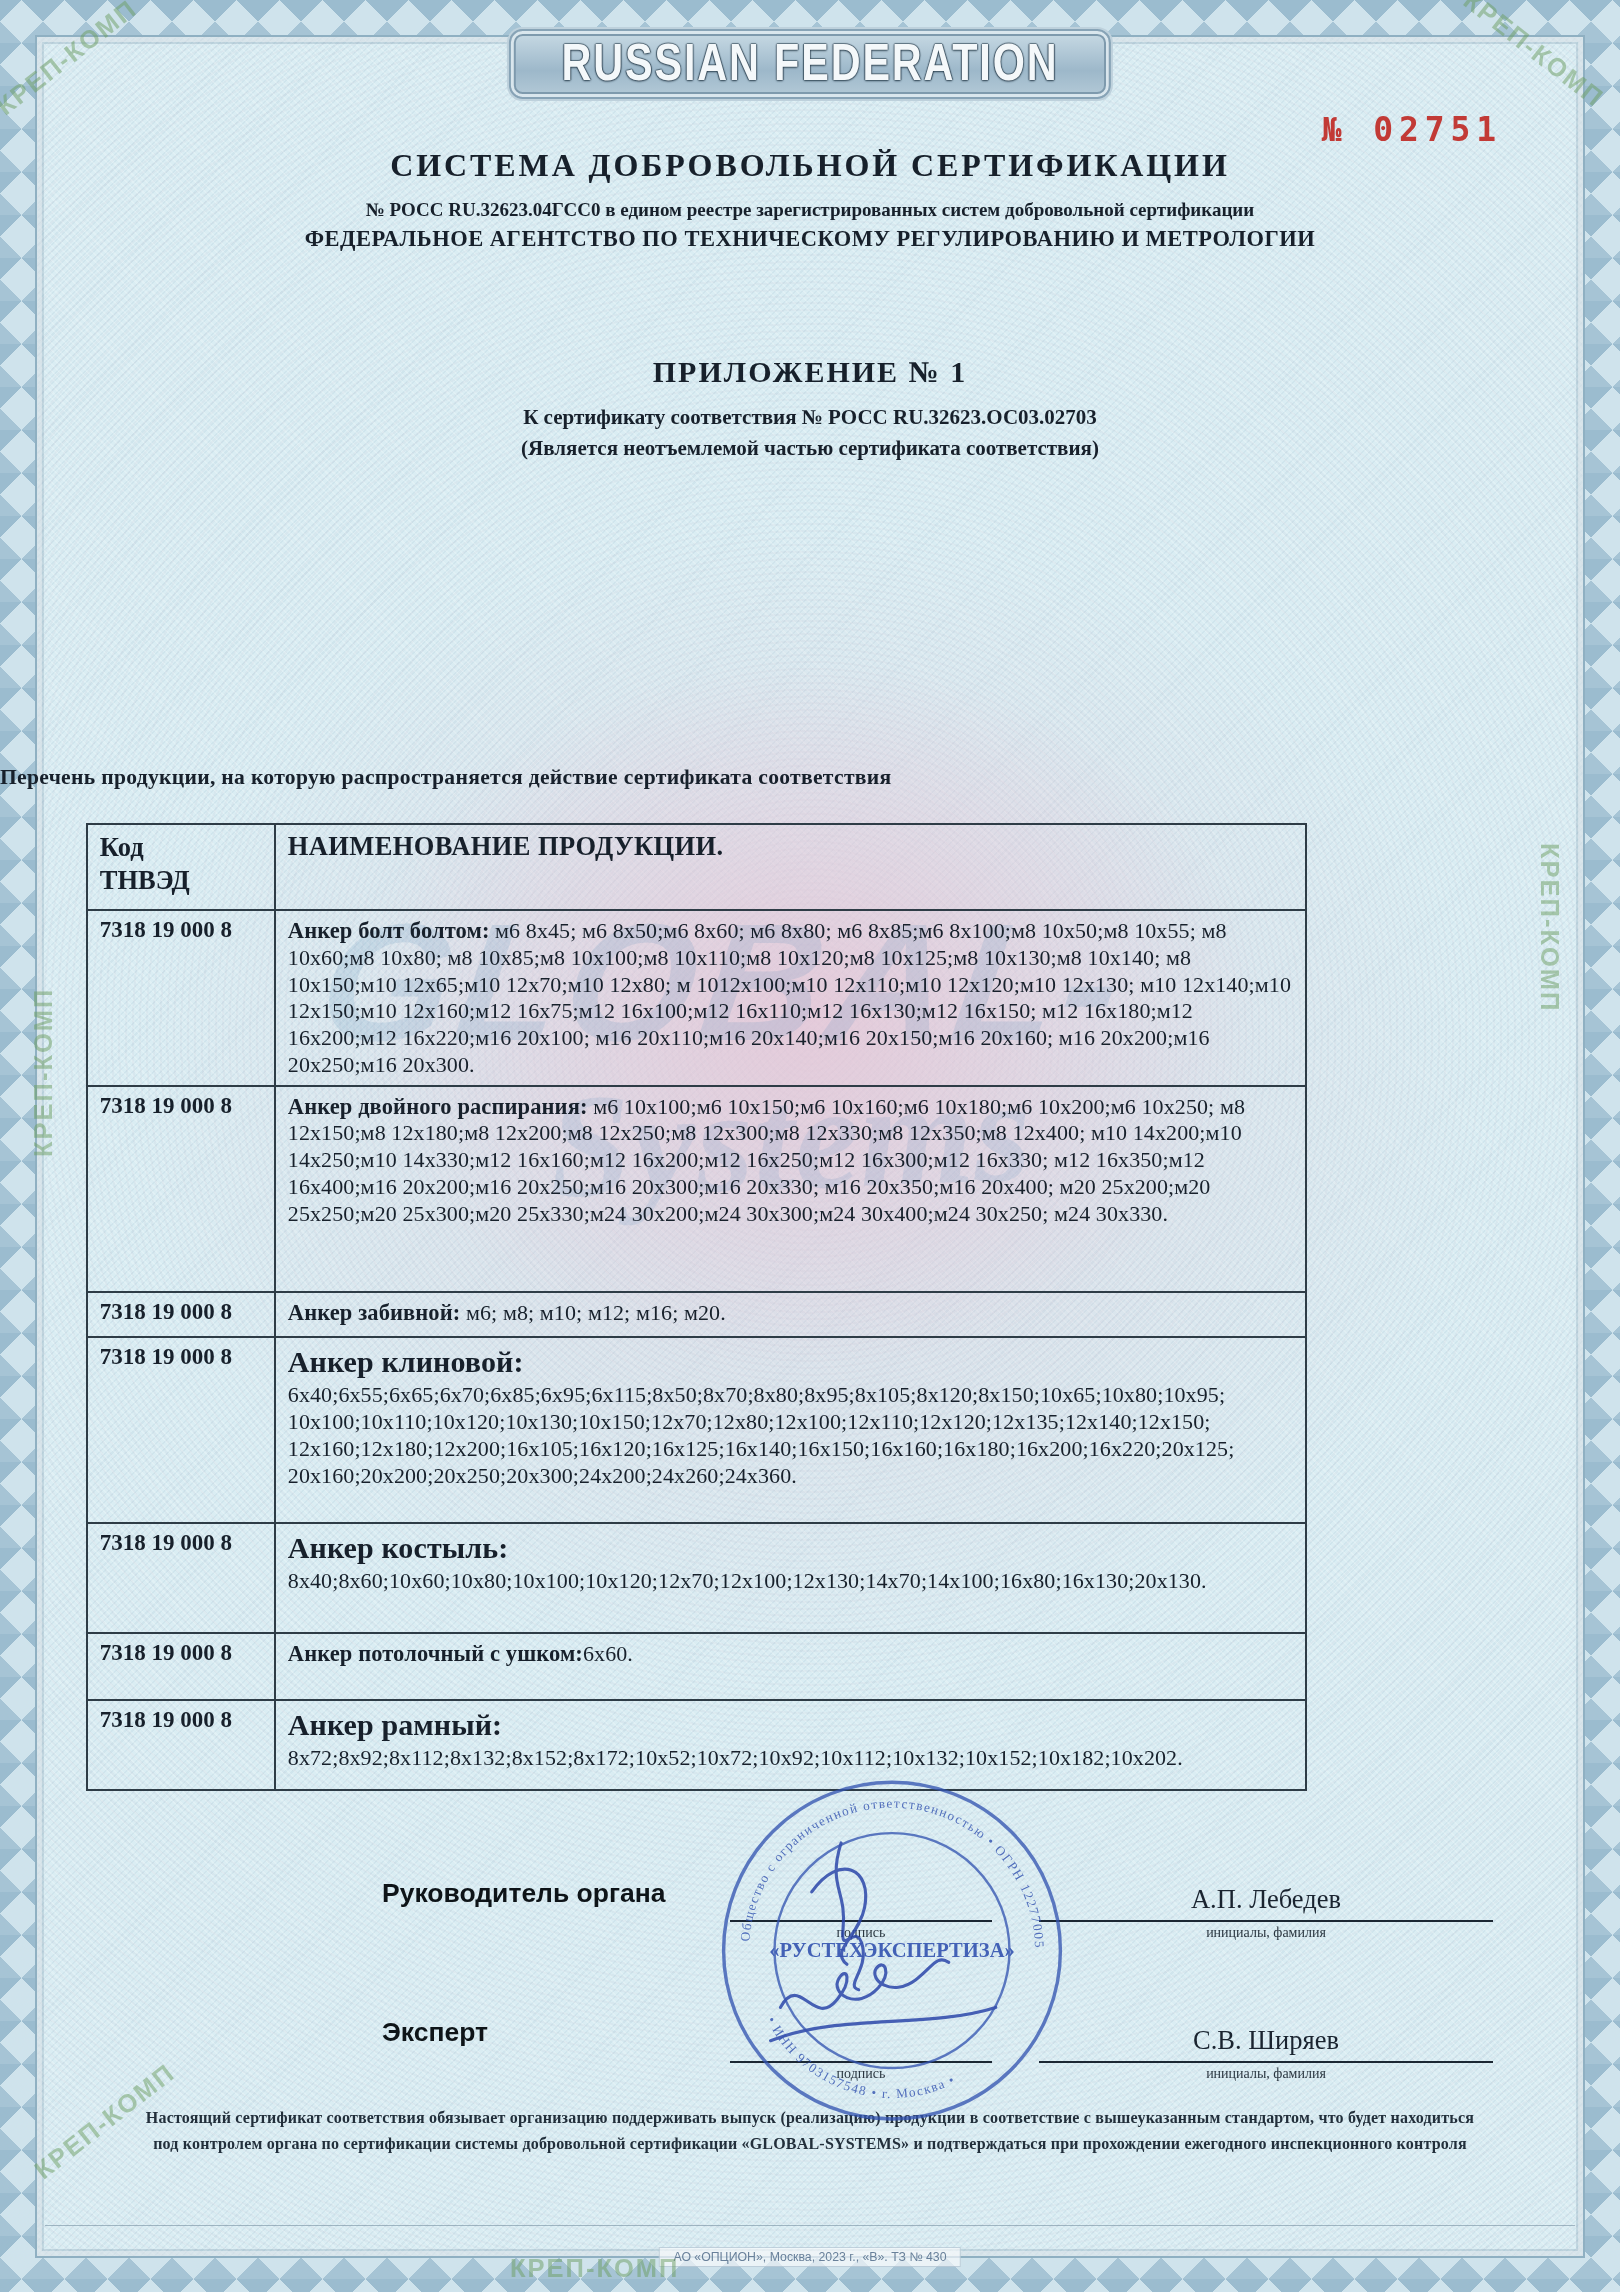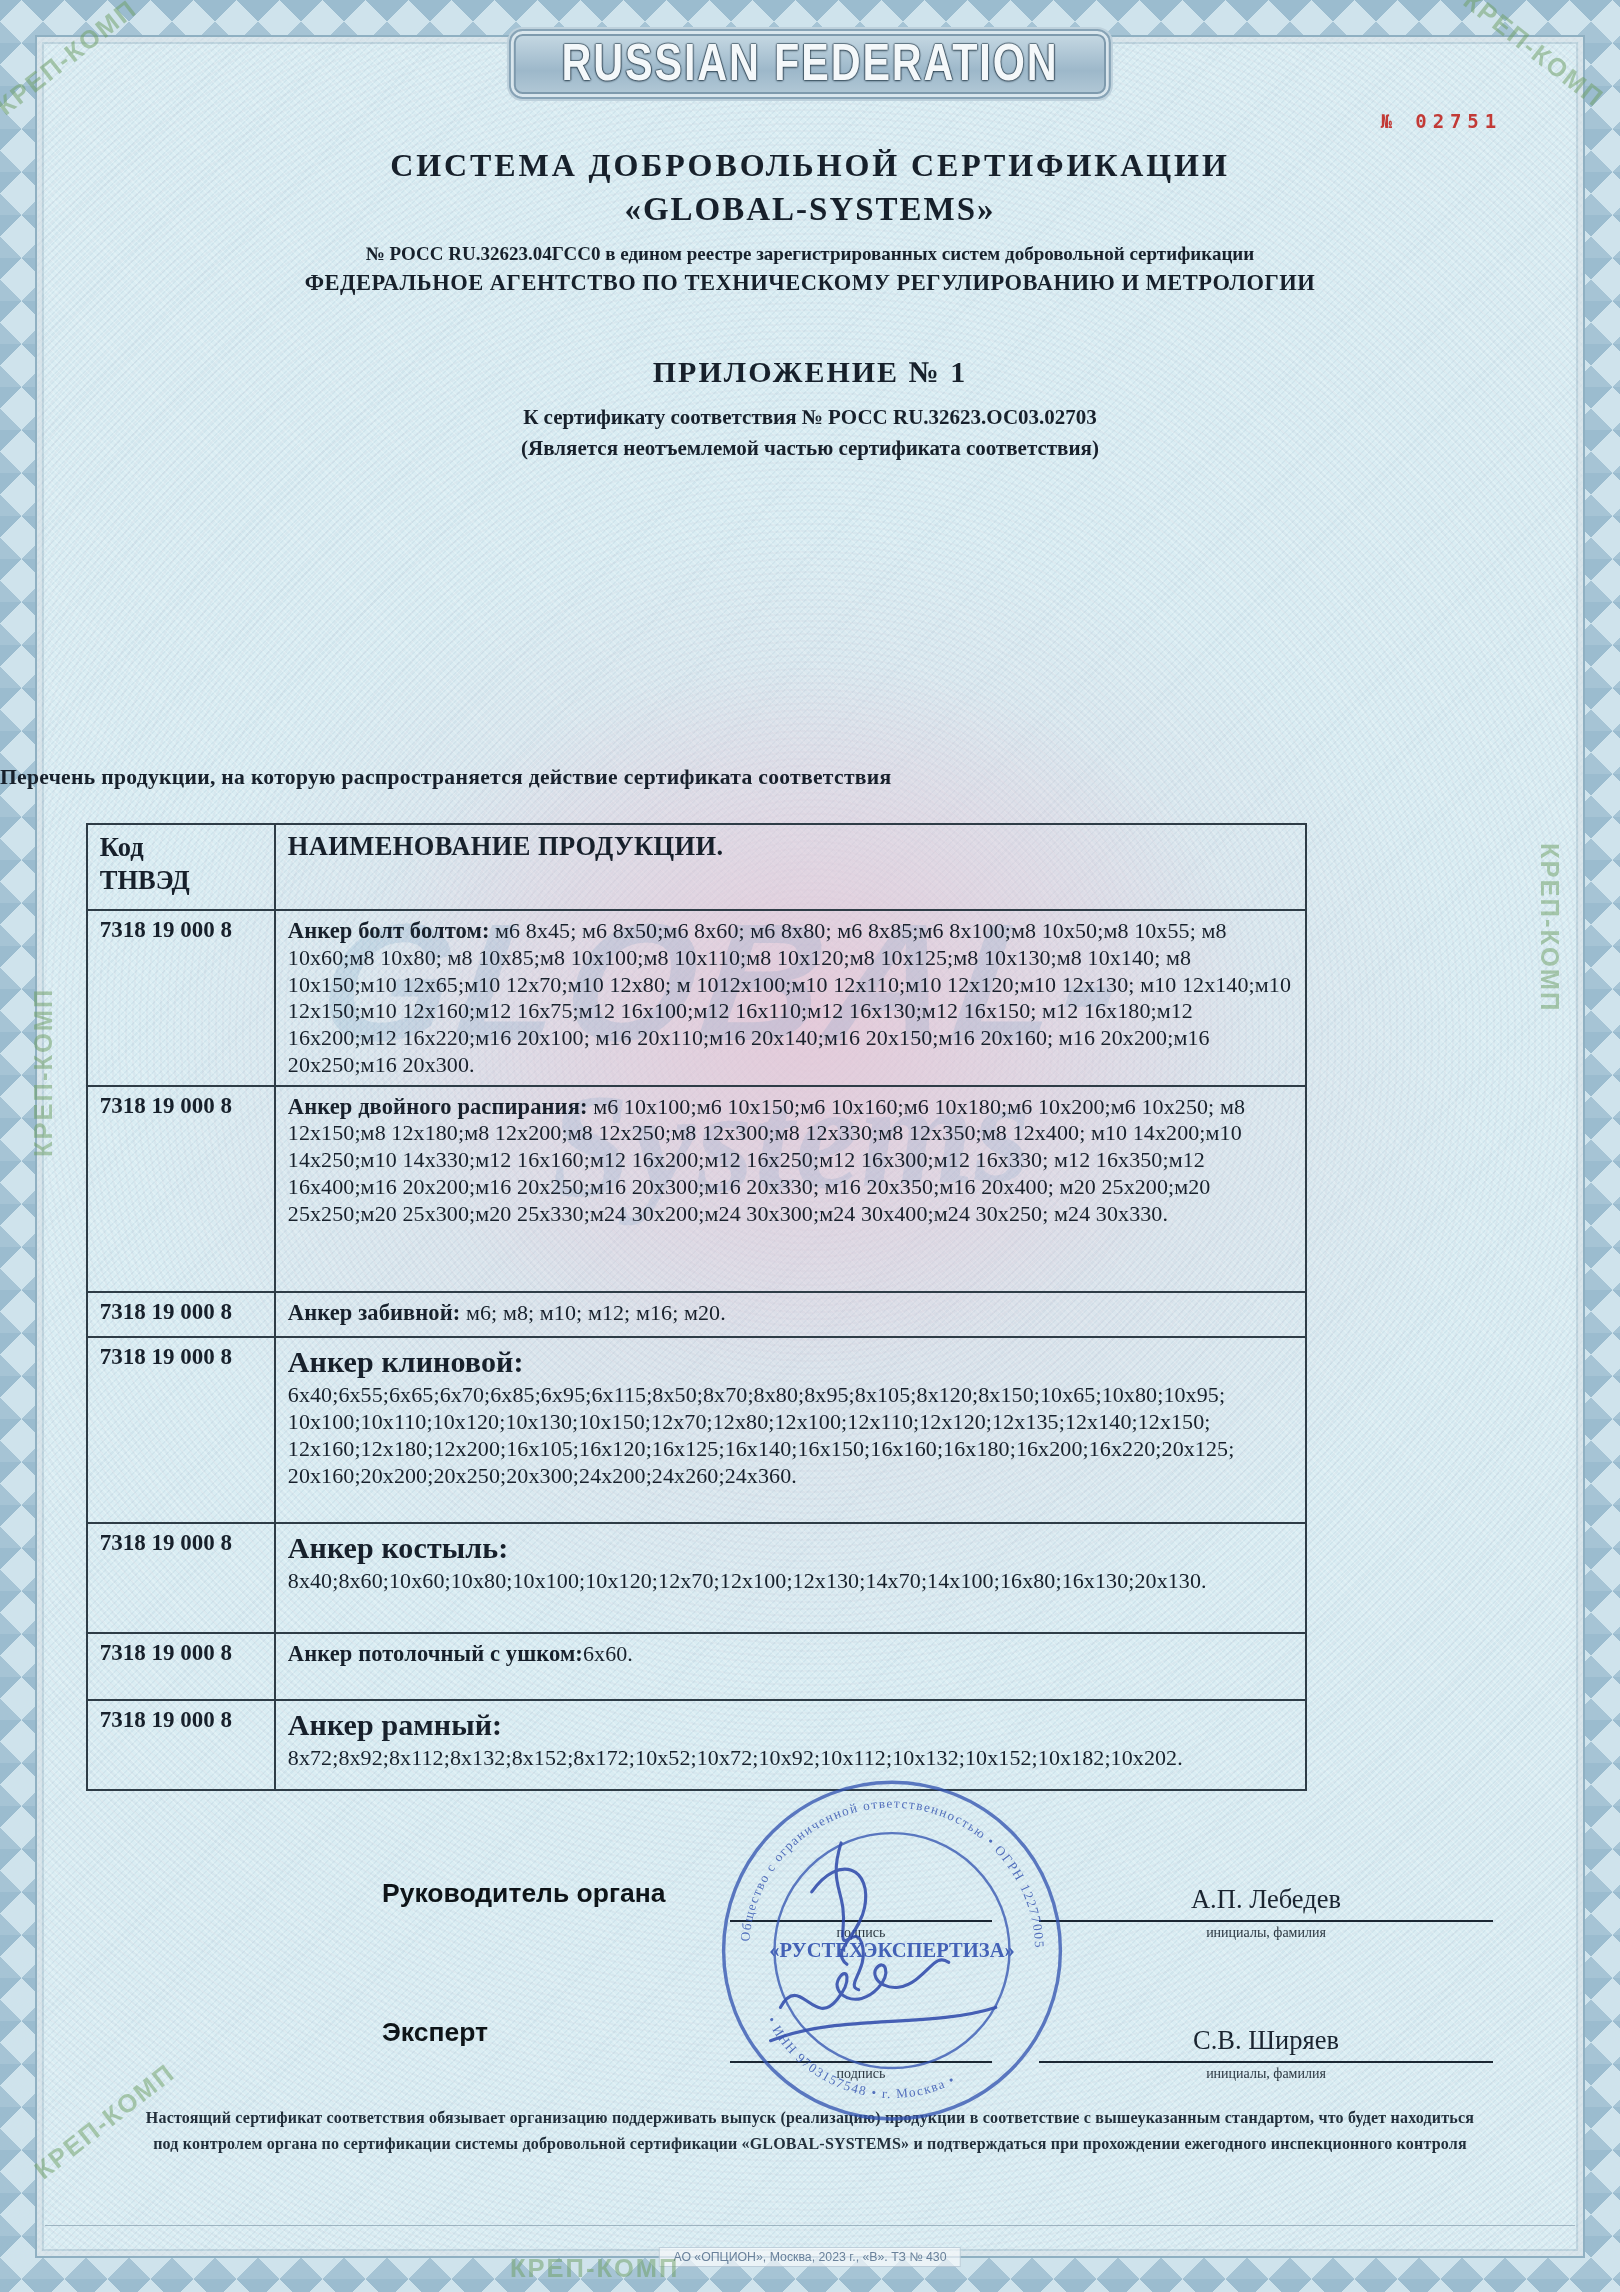--- a/index.html
+++ b/index.html
@@ -37,21 +37,21 @@
   .badge-text{
     display:inline-block; font-family:"Liberation Sans", sans-serif; font-weight:800;
     font-size:45px; line-height:1; color:#f4f8fa; letter-spacing:2px;
     transform:scale(.92,1.14);
     text-shadow:0 1px 2px rgba(40,60,75,.95), 0 -1px 1px rgba(40,60,75,.55),
                 1px 0 1px rgba(40,60,75,.65), -1px 0 1px rgba(40,60,75,.65);
   }
   .cert-no{
     position:absolute; top:110px; right:118px; z-index:2;
     font-family:"DejaVu Sans Mono", monospace; font-weight:700;
-    font-size:19px; letter-spacing:5.9px; color:#c23a36;
+    font-size:33px; letter-spacing:5.9px; color:#c23a36;
   }
   .header-text{position:absolute; top:147px; left:0; right:0; text-align:center; z-index:2;}
   .sys-title{font-size:32px; font-weight:700; letter-spacing:2.9px; margin:0 0 6.9px;}
   .sys-name{font-size:33px; font-weight:700; letter-spacing:2px; margin:0;}
   .reg-line{font-size:19px; font-weight:700; margin:15px 0 0;}
   .agency-line{font-size:22.5px; font-weight:700; letter-spacing:0.5px; margin:4.9px 0 0;}
   .appendix{position:absolute; top:355px; left:0; right:0; text-align:center; z-index:2;}
   .appendix-title{font-size:30px; font-weight:700; letter-spacing:2px; margin:0 0 12.7px;}
   .appx-sub{font-size:21px; font-weight:700; line-height:1.5; margin:0;}
   .org{position:absolute; top:561px; left:0; right:0; text-align:center; z-index:2; line-height:1.5;}
@@ -114,21 +114,20 @@
   <div class="krep k5">КРЕП-КОМП</div>
   <div class="krep k6">КРЕП-КОМП</div>
 
   <div class="badge">
     <span class="badge-text">RUSSIAN FEDERATION</span>
   </div>
   <div class="cert-no">№ 02751</div>
 
   <div class="header-text">
     <p class="sys-title">СИСТЕМА ДОБРОВОЛЬНОЙ СЕРТИФИКАЦИИ</p>
-    <p class="sys-name">«GLOBAL-SYSTEMS»</p>
     <p class="reg-line">№ РОСС RU.32623.04ГСС0 в едином реестре зарегистрированных систем добровольной сертификации</p>
     <p class="agency-line">ФЕДЕРАЛЬНОЕ АГЕНТСТВО ПО ТЕХНИЧЕСКОМУ РЕГУЛИРОВАНИЮ И МЕТРОЛОГИИ</p>
   </div>
 
   <div class="appendix">
     <p class="appendix-title">ПРИЛОЖЕНИЕ № 1</p>
     <p class="appx-sub">К сертификату соответствия № РОСС RU.32623.ОС03.02703</p>
     <p class="appx-sub">(Является неотъемлемой частью сертификата соответствия)</p>
   </div>
 

